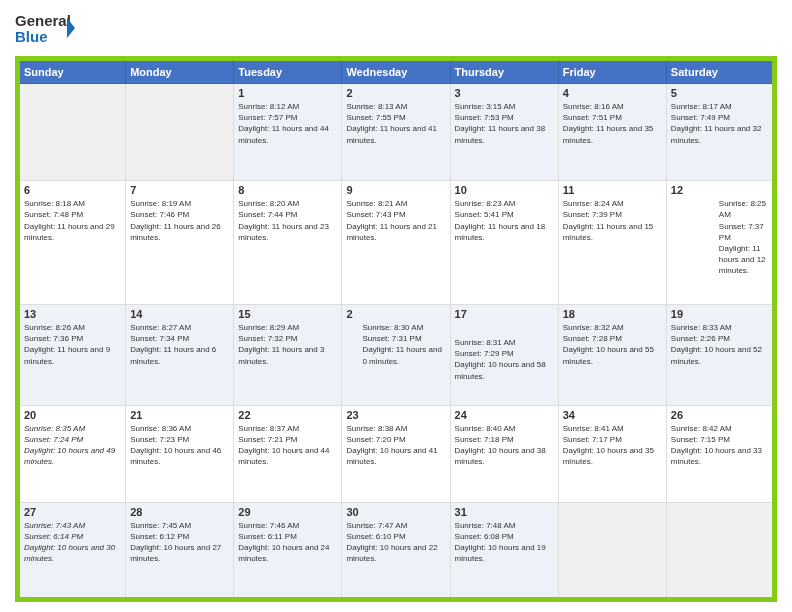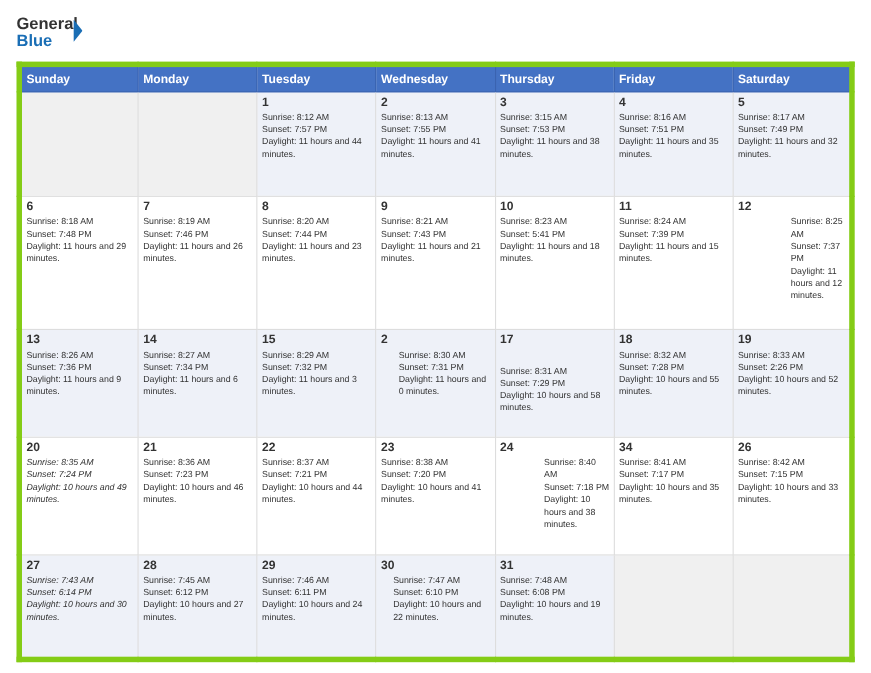--- a/index.html
+++ b/index.html
@@ -267,21 +267,21 @@
 Daylight: 10 hours and 44 minutes.</div>
           </td>
           <td>
             <span class="day-number">23</span>
             <div class="day-info" style="white-space: pre-line;">Sunrise: 8:38 AM
 Sunset: 7:20 PM
 Daylight: 10 hours and 41 minutes.</div>
           </td>
           <td>
             <span class="day-number">24</span>
-            <div class="day-info" style="white-space: pre-line; margin-left: 40px;">Sunrise: 8:40 AM
+            <div class="day-info" style="white-space: pre-line;">Sunrise: 8:40 AM
 Sunset: 7:18 PM
 Daylight: 10 hours and 38 minutes.</div>
           </td>
           <td>
             <span class="day-number">34</span>
             <div class="day-info" style="white-space: pre-line;">Sunrise: 8:41 AM
 Sunset: 7:17 PM
 Daylight: 10 hours and 35 minutes.</div>
           </td>
           <td>
@@ -305,21 +305,21 @@
 Daylight: 10 hours and 27 minutes.</div>
           </td>
           <td>
             <span class="day-number">29</span>
             <div class="day-info" style="white-space: pre-line;">Sunrise: 7:46 AM
 Sunset: 6:11 PM
 Daylight: 10 hours and 24 minutes.</div>
           </td>
           <td>
             <span class="day-number">30</span>
-            <div class="day-info" style="white-space: pre-line; margin-left: 11px;">Sunrise: 7:47 AM
+            <div class="day-info" style="white-space: pre-line;">Sunrise: 7:47 AM
 Sunset: 6:10 PM
 Daylight: 10 hours and 22 minutes.</div>
           </td>
           <td>
             <span class="day-number">31</span>
             <div class="day-info" style="white-space: pre-line;">Sunrise: 7:48 AM
 Sunset: 6:08 PM
 Daylight: 10 hours and 19 minutes.</div>
           </td>
           <td class="empty"></td>

